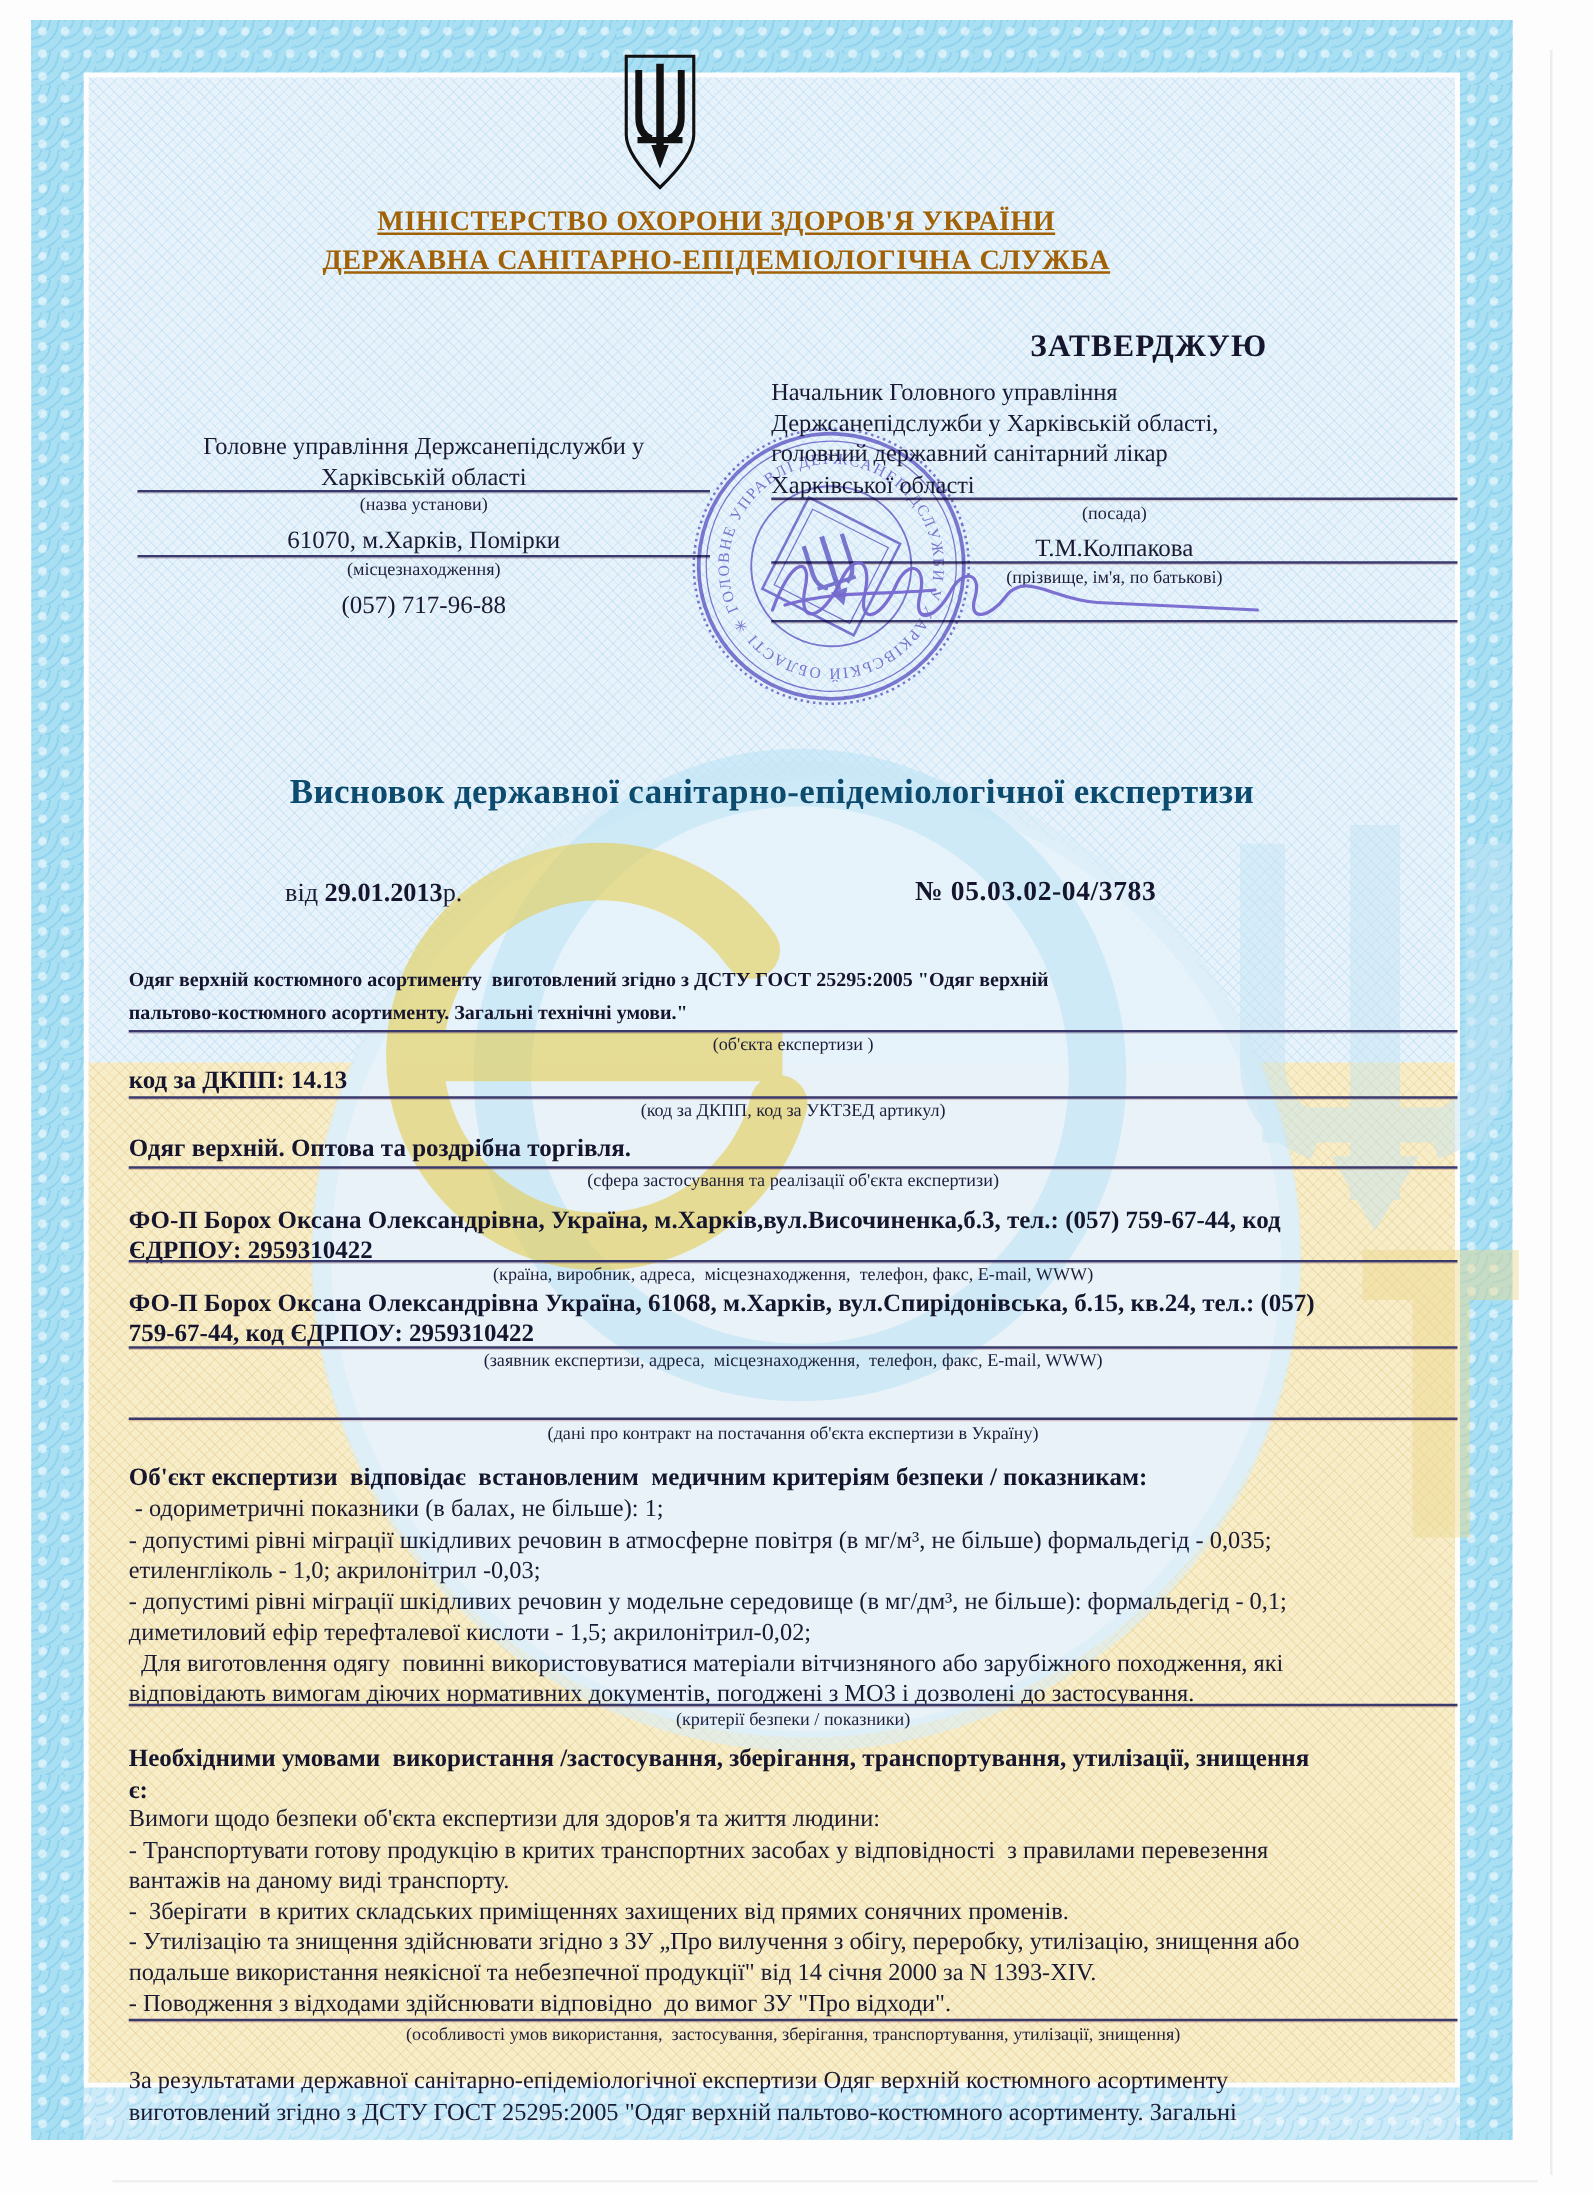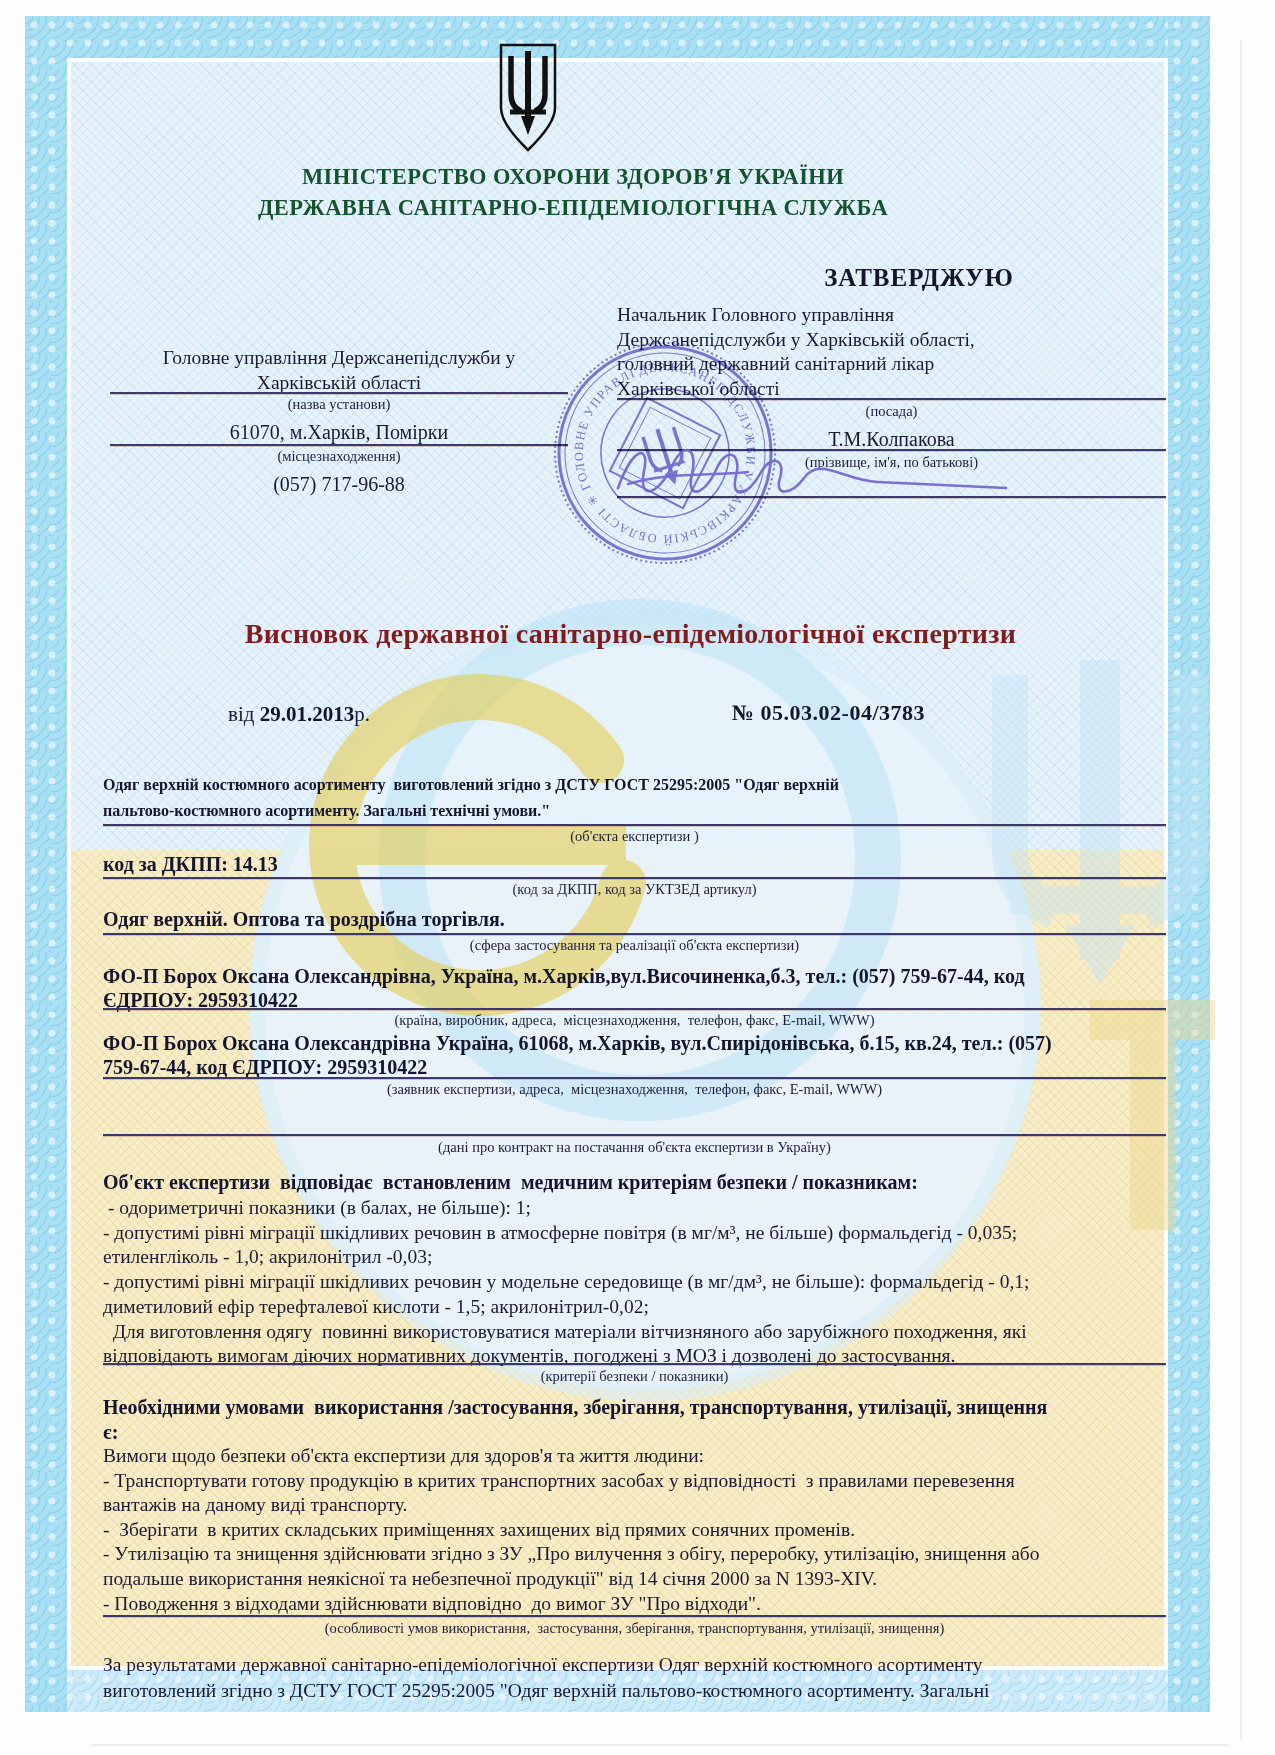--- a/index.html
+++ b/index.html
@@ -24,23 +24,23 @@
         background-image:repeating-linear-gradient(45deg, rgba(224,192,120,.30) 0 1px, transparent 1px 6px),
                          repeating-linear-gradient(-45deg, rgba(224,192,120,.24) 0 1px, transparent 1px 6px);}
   .t{position:absolute;font-size:19.5px;line-height:24.7px;white-space:pre;color:#1a1a33;}
   .b{font-weight:bold;color:#15152e;}
   .ctr{text-align:center;white-space:pre-line;}
   .cap{position:absolute;font-size:14.5px;line-height:17px;text-align:center;color:#1d1d3a;white-space:pre;}
   .capw{left:103px;width:1063px;}
   .rule{position:absolute;height:0;border-top:2px solid #39396b;box-shadow:0 1px 0 rgba(150,60,60,.25);}
   .rulew{left:103px;width:1063px;}
   .hdr{position:absolute;left:103px;width:940px;text-align:center;font-weight:bold;
-       font-size:22.5px;letter-spacing:.4px;color:#14532d;white-space:pre;}
-  .doctitle{position:absolute;left:99px;width:1063px;text-align:center;font-weight:bold;
-       font-size:28px;letter-spacing:.3px;color:#7f1d1d;}
+       font-size:22.5px;letter-spacing:.4px;color:#a16207;white-space:pre;text-decoration:underline;}
+  .doctitle{position:absolute;left:86px;width:1063px;text-align:center;font-weight:bold;
+       font-size:28px;letter-spacing:.3px;color:#0c4a6e;}
   .scanline-v{position:absolute;left:1240px;top:40px;width:2px;height:1700px;background:rgba(120,120,120,.12);}
   .scanline-h{position:absolute;left:90px;top:1744px;width:1140px;height:2px;background:rgba(120,120,120,.10);}
   svg{overflow:visible;}
 </style>
 </head>
 <body>
 
 <div class="page">
 
   <div class="band" style="left:25px;top:16px;width:1185px;height:42px;"></div>

